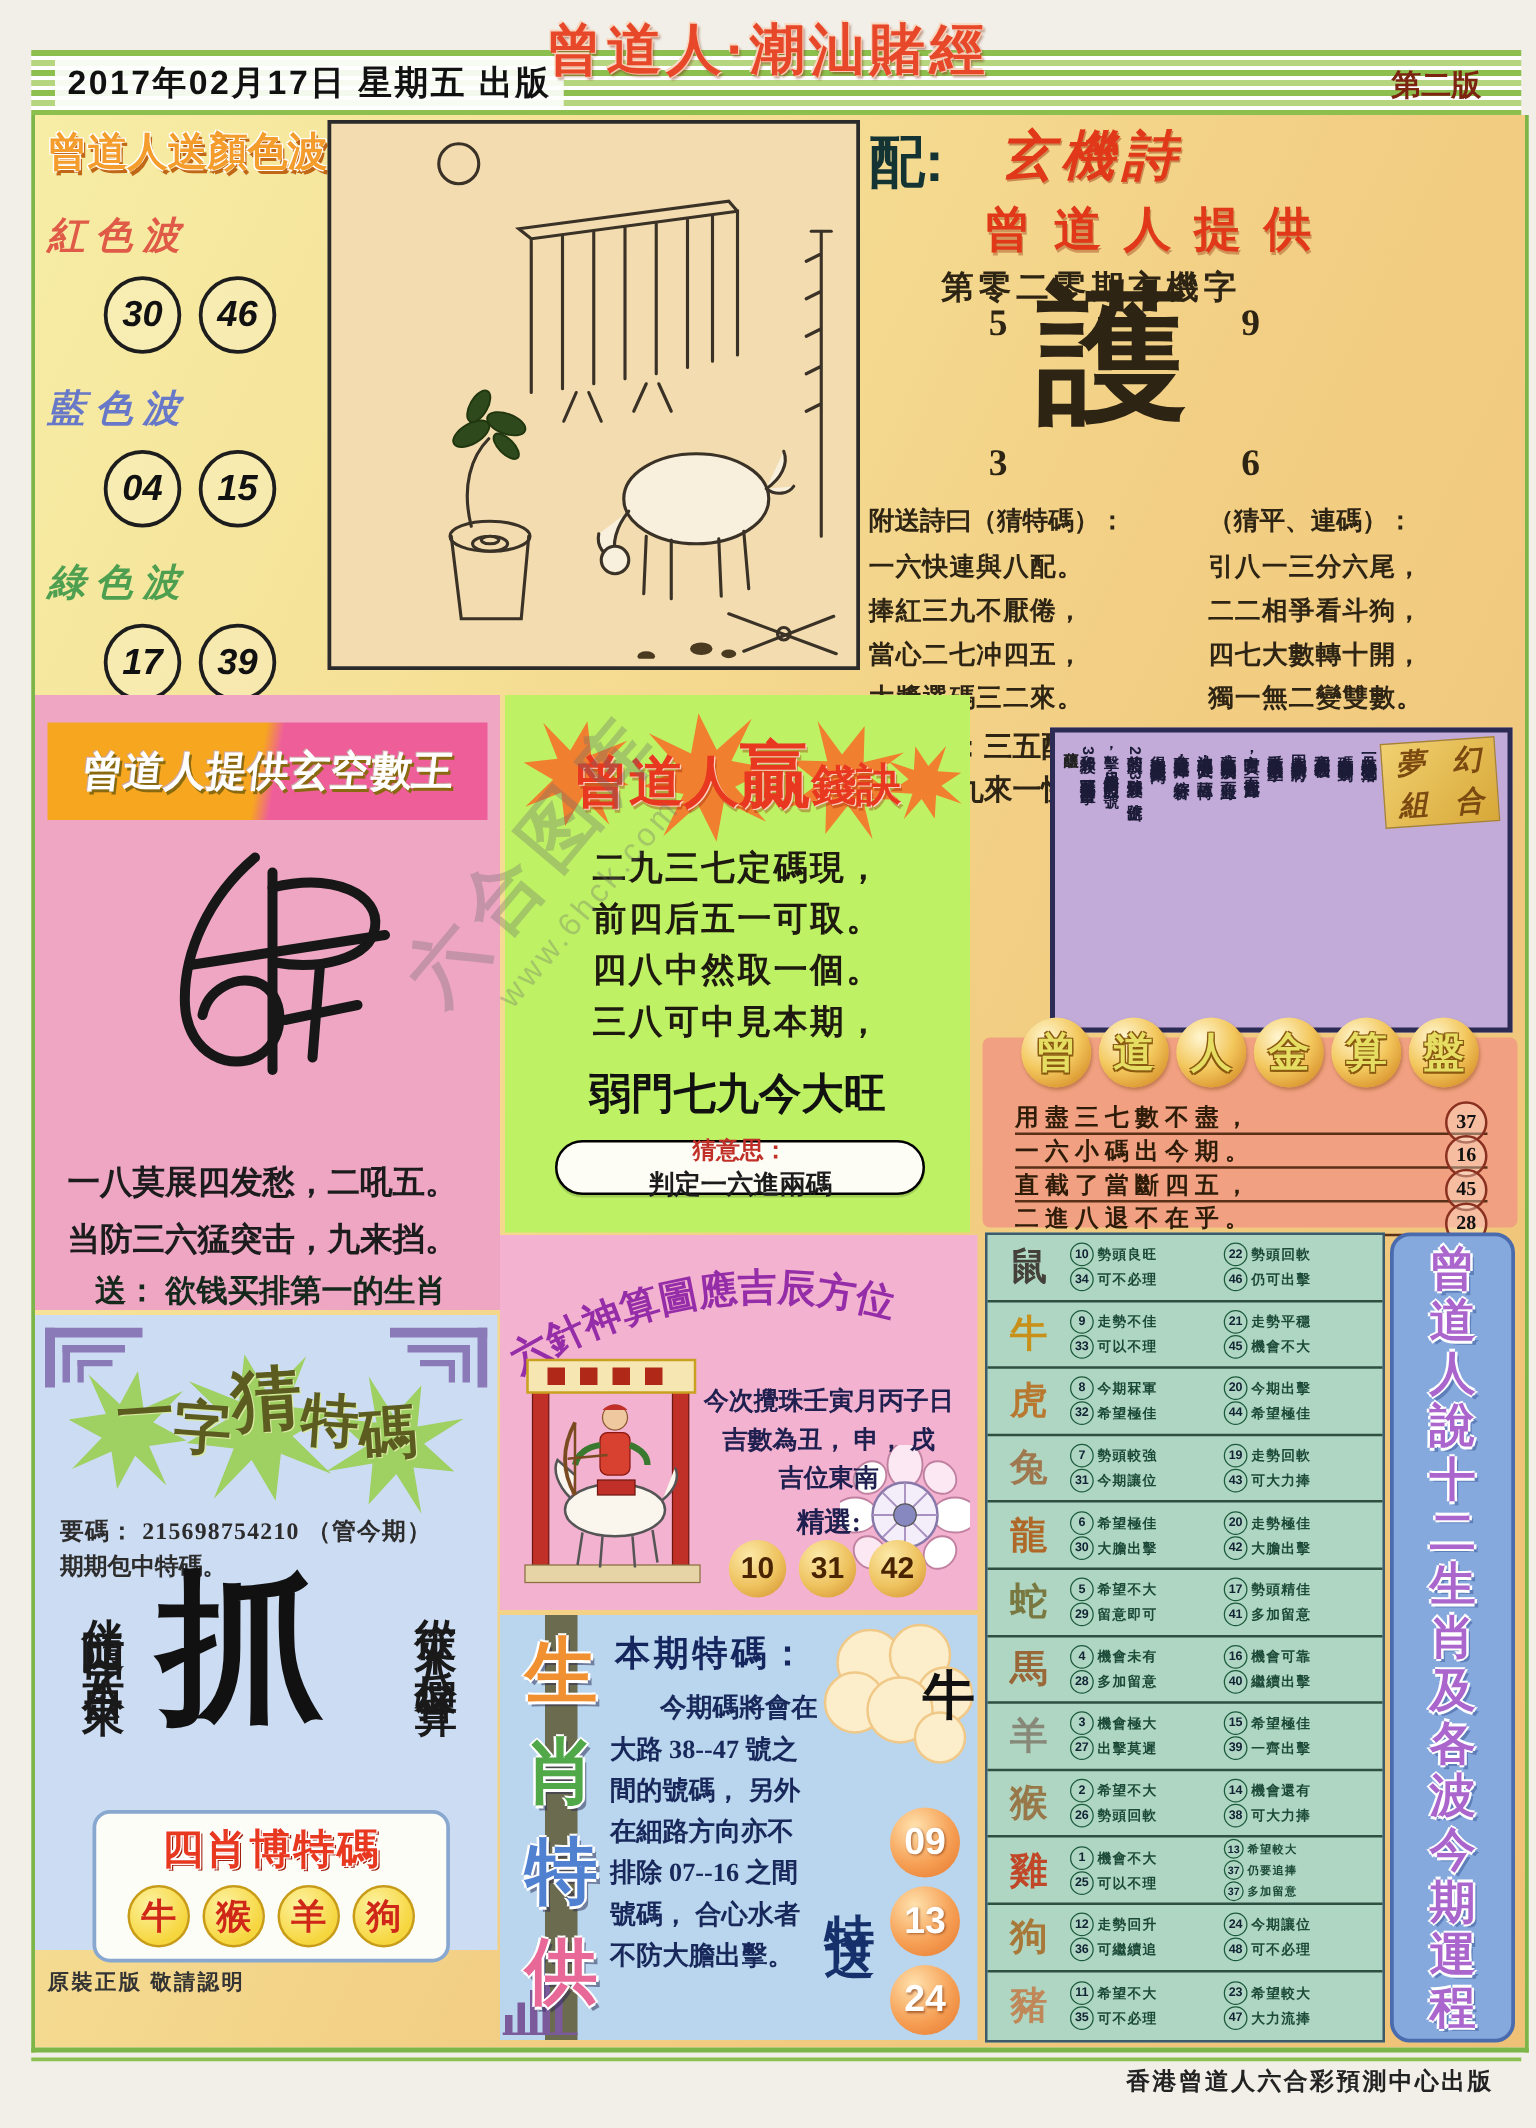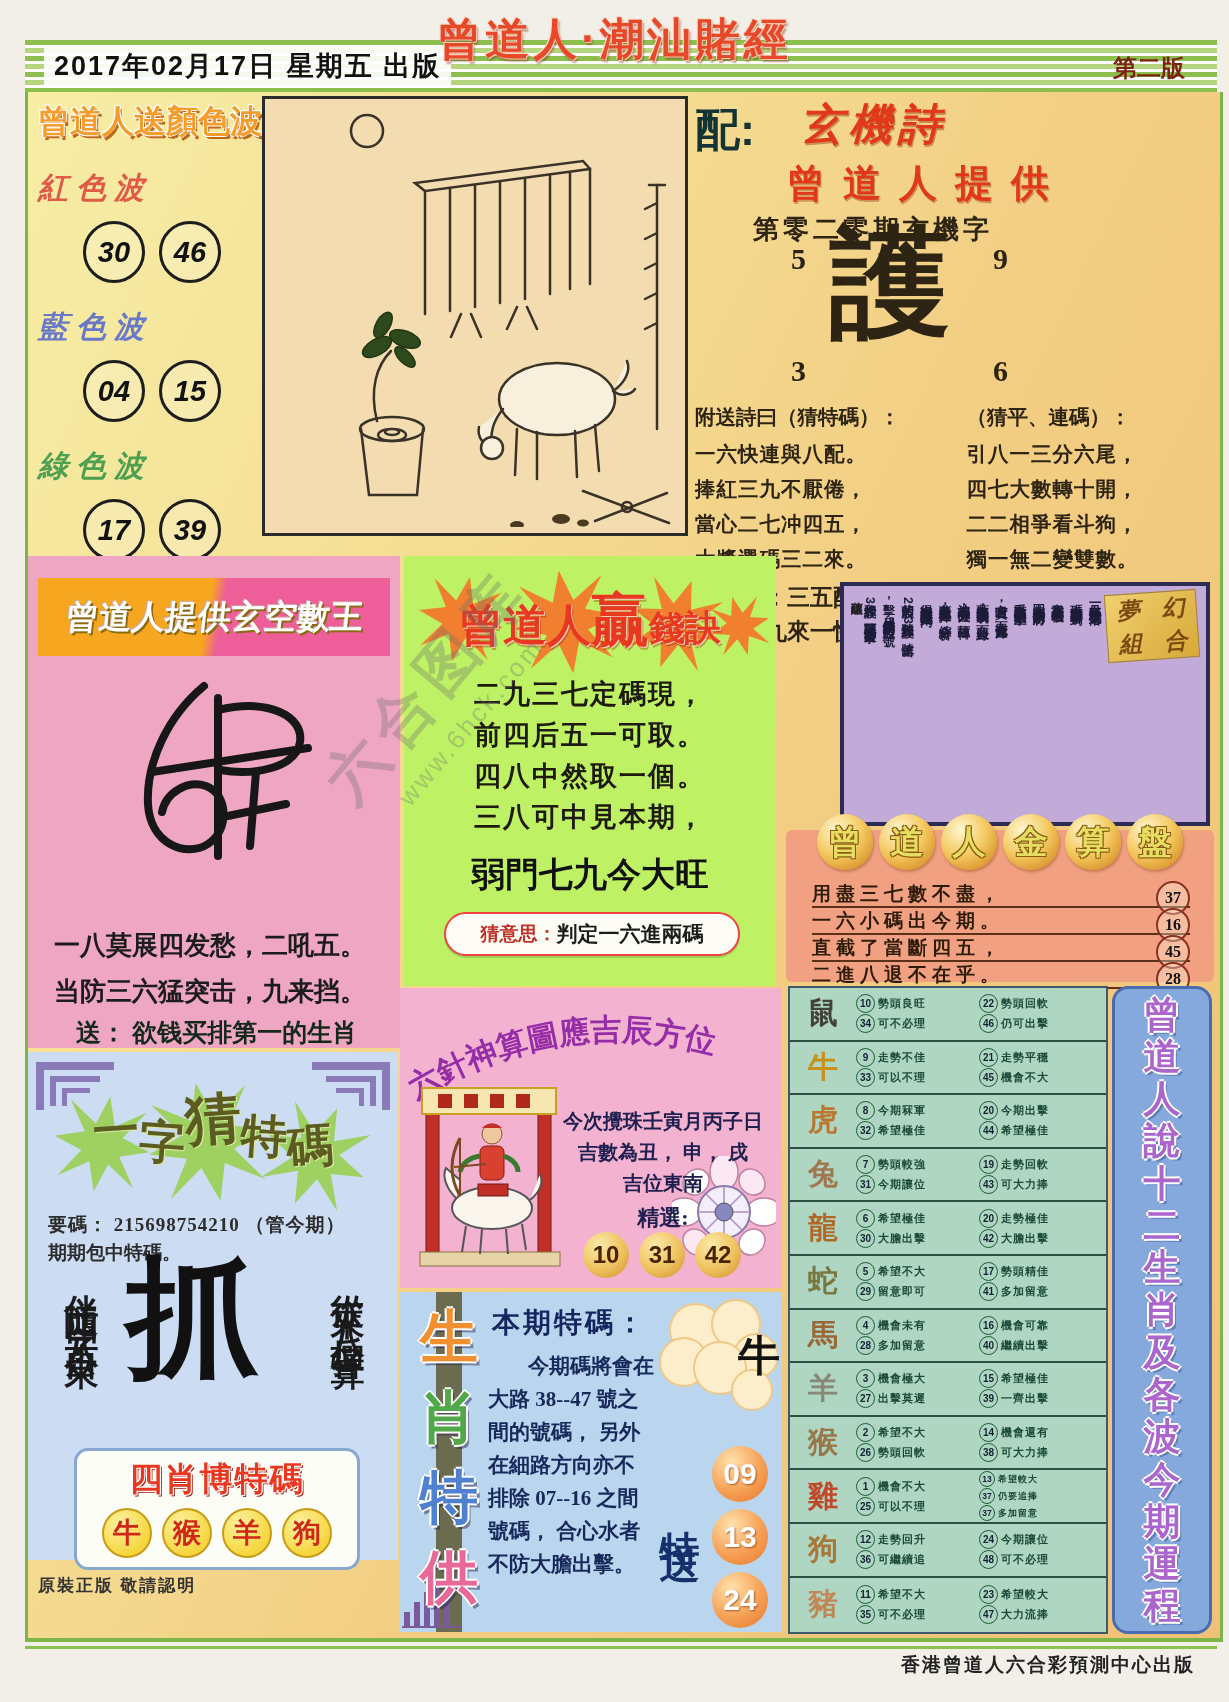--- a/index.html
+++ b/index.html
@@ -84,22 +84,22 @@
   .burst{position:absolute;background:#f08030;
     clip-path:polygon(50% 0,60% 30%,90% 10%,70% 40%,100% 50%,70% 60%,90% 90%,60% 70%,50% 100%,40% 70%,10% 90%,30% 60%,0 50%,30% 40%,10% 10%,40% 30%);}
   .win-title{position:absolute;left:0;top:26px;width:100%;text-align:center;white-space:nowrap;z-index:2;
     color:#e83820;font-weight:800;text-shadow:1px 1px 0 #ffd0c0,2px 3px 0 rgba(150,30,0,.35);}
   .wt-a{font-size:44px;}.wt-b{font-size:58px;}.wt-c{font-size:36px;}
   .win-lines{position:absolute;left:0;top:118px;width:100%;text-align:center;
     font-size:27px;font-weight:bold;line-height:41px;color:#1e1a10;letter-spacing:2px;}
   .win-hi{position:absolute;left:0;top:296px;width:100%;text-align:center;
     font-size:34px;font-weight:800;color:#111;}
   .win-pill{position:absolute;left:40px;top:356px;width:292px;height:40px;background:#fdfdf5;
-    border:2px solid #ef4444;border-radius:22px;display:flex;align-items:center;justify-content:center;
-    box-shadow:0 2px 0 rgba(0,0,0,.15);}
+    border:2px solid #000000;border-radius:22px;display:flex;align-items:center;justify-content:center;
+    box-shadow:0 2px 0 rgba(0,0,0,.15);flex-direction:column;}
   .pill-label{color:#c03028;font-weight:800;font-size:19px;}
   .pill-text{color:#1c1c1c;font-weight:800;font-size:21px;}
 
   
   .dreambox{left:840px;top:582px;width:370px;height:244px;background:#c2abd8;border:4px solid #2b2b55;box-sizing:border-box;}
   .dream-cols{position:absolute;inset:8px 10px;writing-mode:vertical-rl;
     font-size:12.5px;line-height:1.18;color:#1c1c38;font-weight:bold;letter-spacing:1px;}
   .dream-col{margin-left:4px;}
   .dream-badge{position:absolute;right:8px;top:6px;width:90px;height:66px;z-index:2;
     background:linear-gradient(135deg,#f0d070,#d8a838);border:1px solid #a8832a;
@@ -297,22 +297,22 @@
           <div class="poem-line">一六快連與八配。</div>
           <div class="poem-line">捧紅三九不厭倦，</div>
           <div class="poem-line">當心二七冲四五，</div>
           <div class="poem-line">大獎選碼三二來。</div>
         </div>
     </div>
     <div class="poem-col">
       <div class="poem-title">（猜平、連碼）：</div>
       <div>
           <div class="poem-line">引八一三分六尾，</div>
+          <div class="poem-line">二二相爭看斗狗，</div>
           <div class="poem-line">四七大數轉十開，</div>
-          <div class="poem-line">二二相爭看斗狗，</div>
           <div class="poem-line">獨一無二變雙數。</div>
         </div>
     </div>
   </div>
   <div class="abs mys-b1 serif">
     <span>猜生肖：三五配六牛發財</span><span class="pair">配：二二雙數可追捧</span>
   </div>
   <div class="abs mys-b2 serif">猜：八九來一快相隨</div>
 </div>
 

